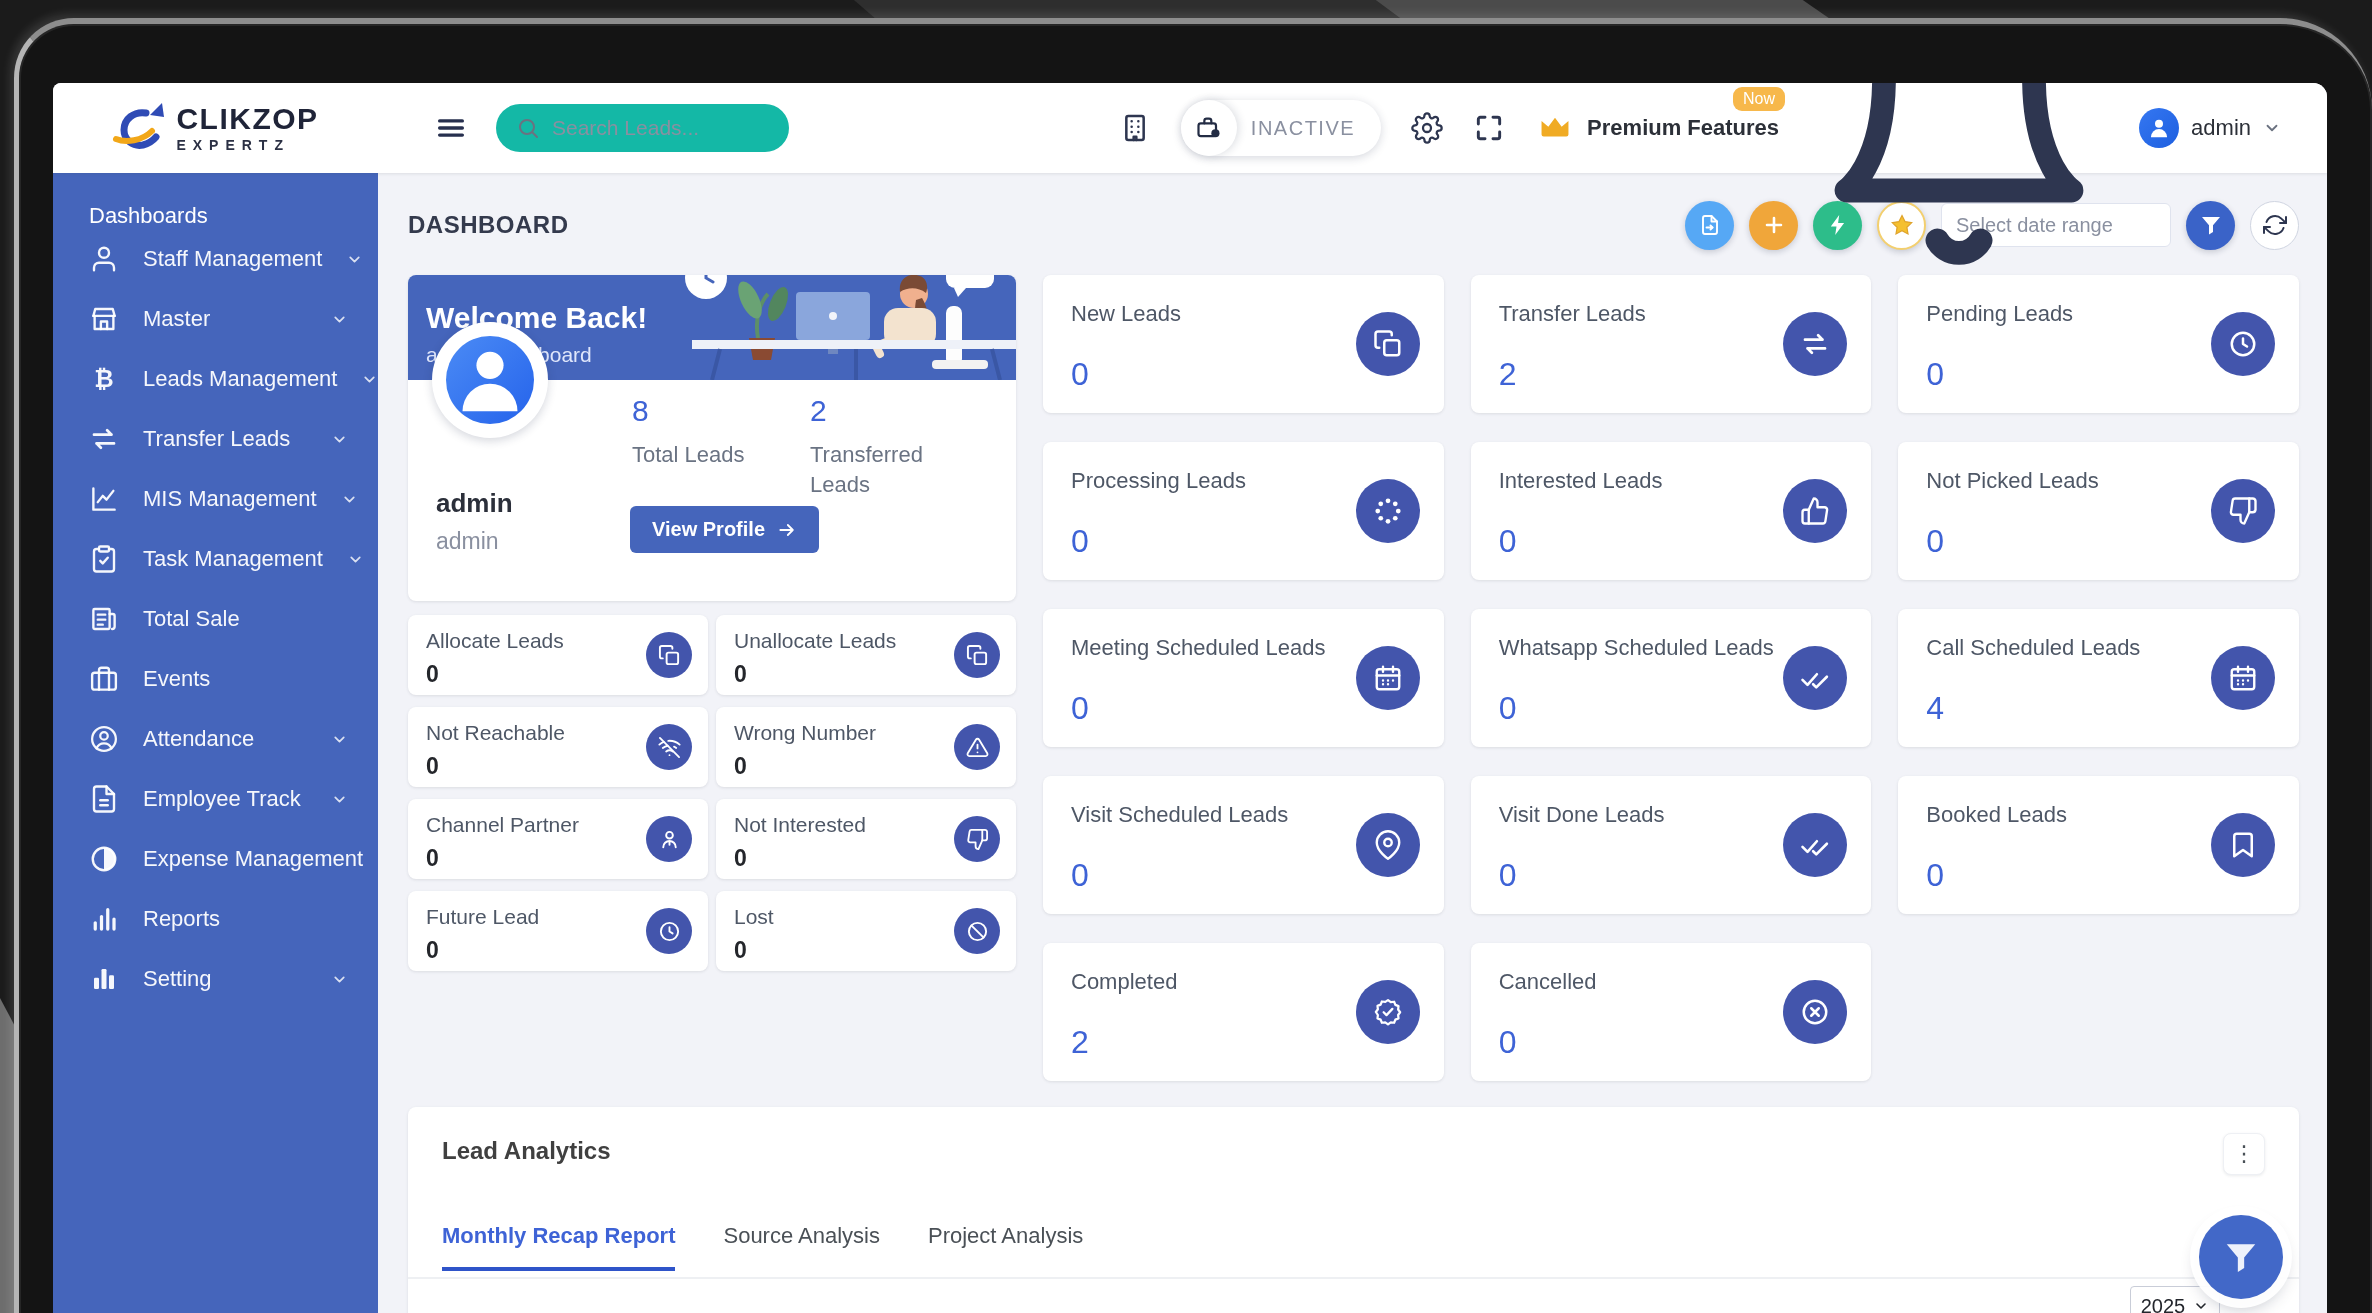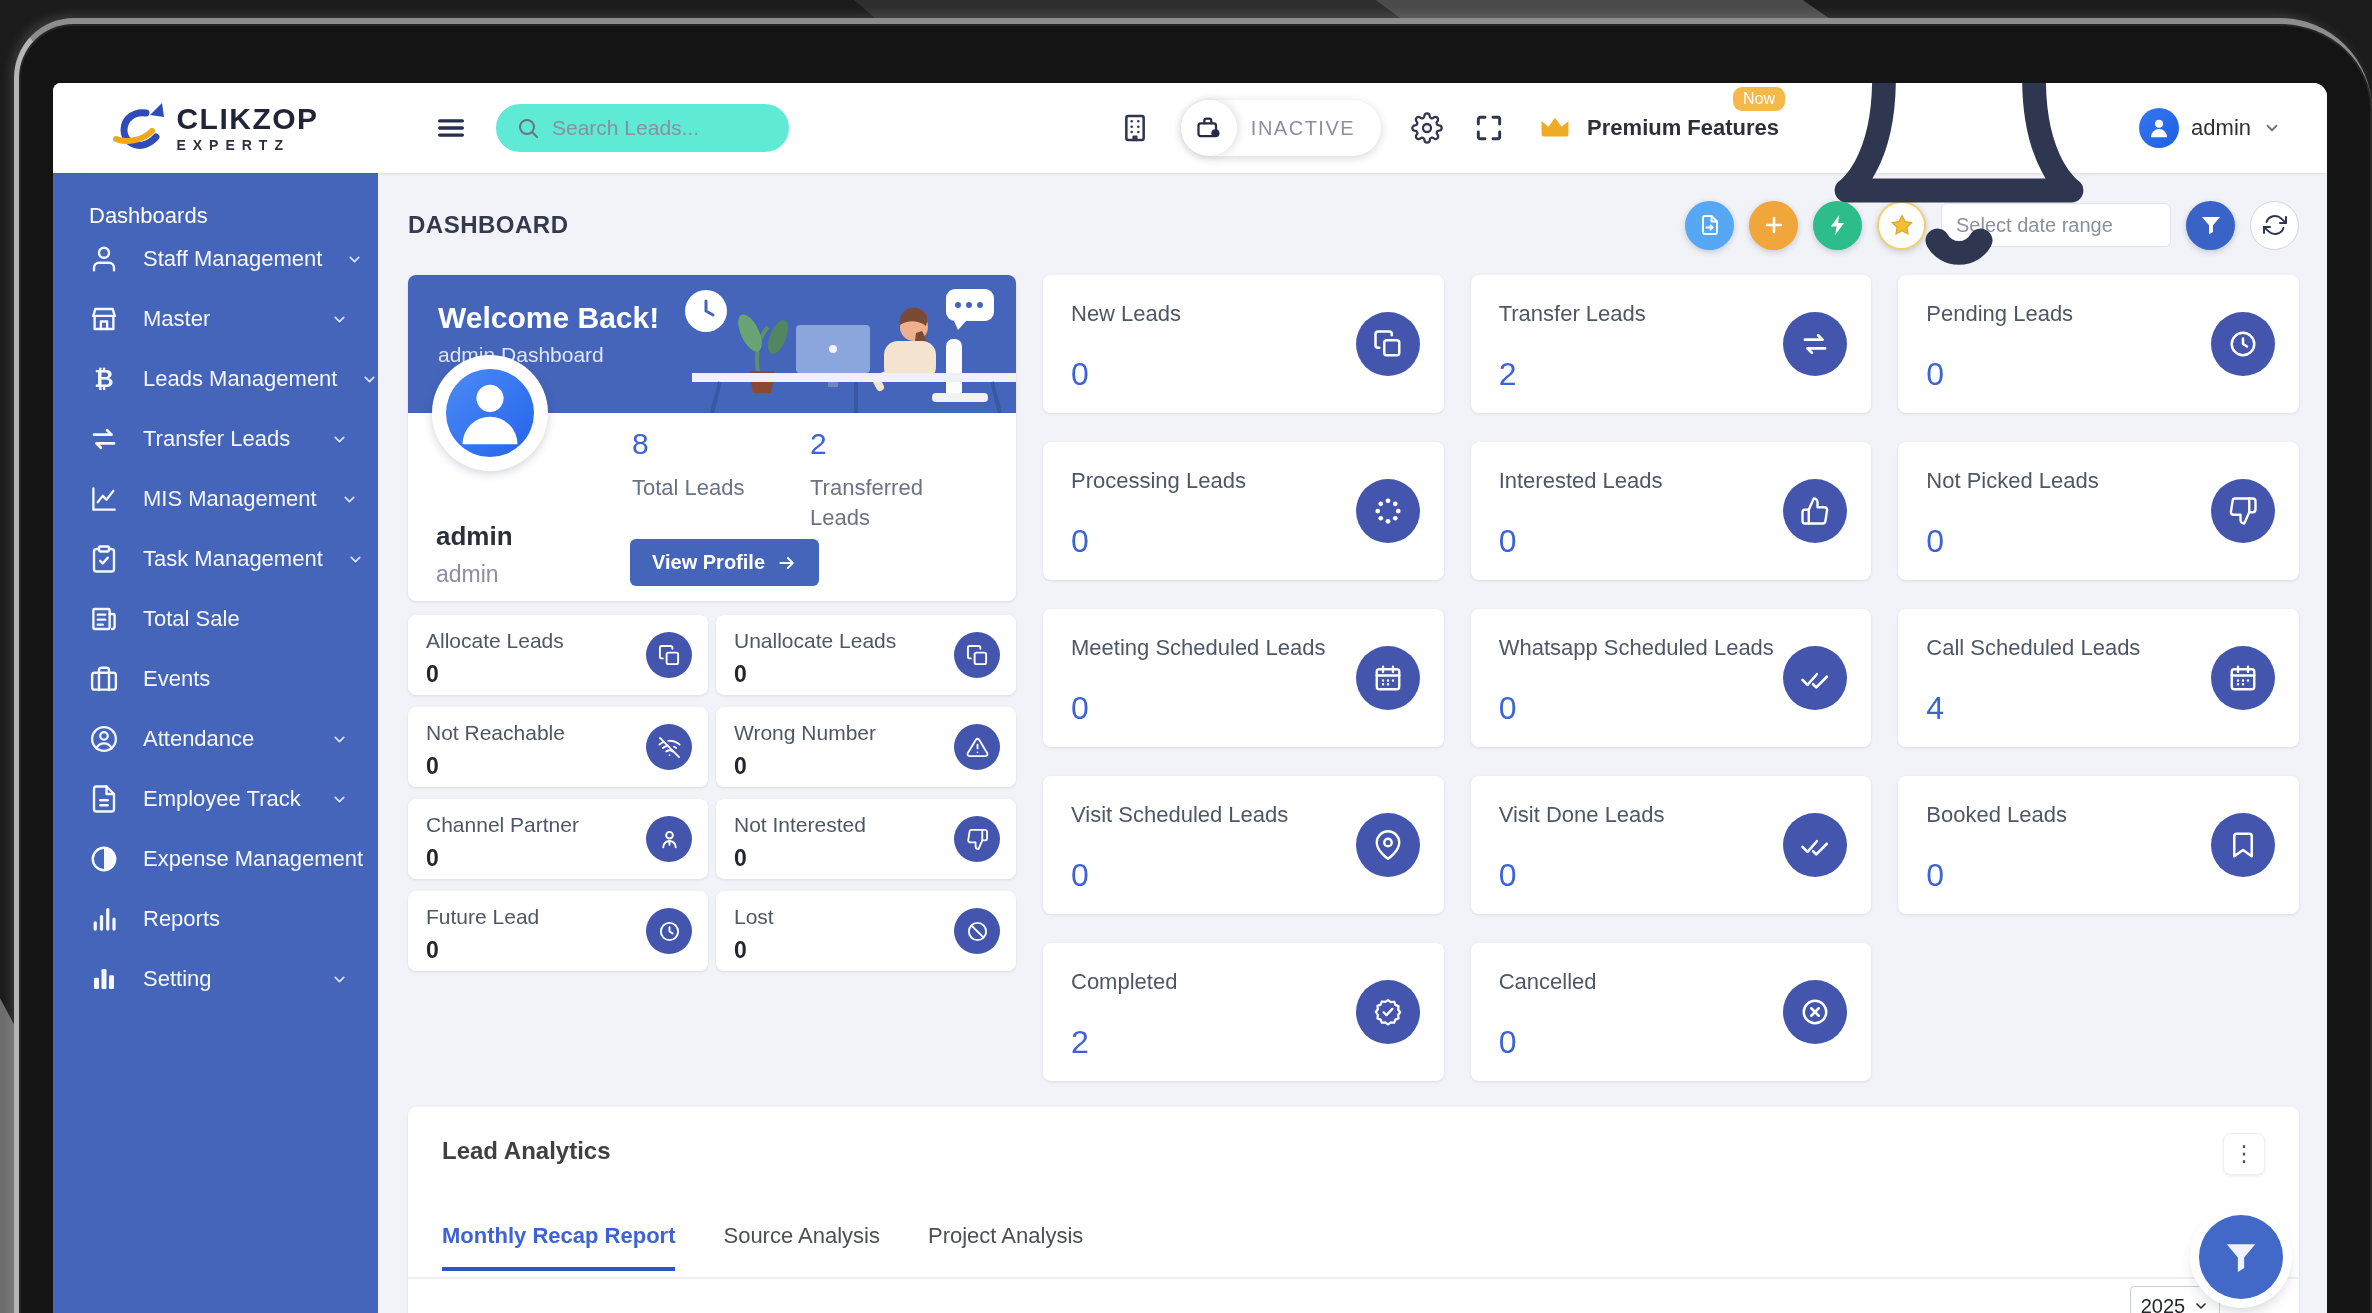--- a/index.html
+++ b/index.html
@@ -23,21 +23,21 @@
     overflow:hidden;border-radius:8px 14px 0 0;}
   
   .topbar{position:absolute;left:0;top:0;width:100%;height:90px;background:#fff;display:flex;align-items:center;
     box-shadow:0 1px 3px rgba(56,65,74,.12);z-index:5;}
   .logo-wrap{width:325px;display:flex;align-items:center;justify-content:center;gap:0;}
   .logo-text{display:flex;flex-direction:column;line-height:1;}
   .logo-brand{font-size:30px;font-weight:800;color:#1f2438;letter-spacing:1.5px;}
   .logo-sub{font-size:14px;font-weight:700;color:#2b3044;letter-spacing:7px;margin-top:4px;}
   .hamburger{margin-left:56px;width:34px;height:34px;color:#262f4e;cursor:pointer;}
   .search-pill{margin-left:28px;display:flex;align-items:center;gap:12px;width:293px;height:48px;border-radius:24px;
-    background:#5eead4;padding:0 20px;}
+    background:#14b8a6;padding:0 20px;}
   .search-pill .icn{width:24px;height:24px;color:#6b7280;flex:0 0 auto;}
   .search-pill input{border:0;outline:0;background:transparent;font-size:21px;color:#495057;width:100%;
     font-family:"Liberation Sans",sans-serif;}
   .search-pill input::placeholder{color:#8a90a0;}
   .tb-right{margin-left:auto;margin-right:46px;display:flex;align-items:center;gap:30px;}
   .tb-icn{width:32px;height:32px;color:#2e3650;cursor:pointer;}
   .status-pill{display:flex;align-items:center;height:56px;border-radius:28px;background:#fff;
     box-shadow:0 2px 10px rgba(30,40,70,.18);padding-right:26px;cursor:pointer;}
   .status-circ{width:56px;height:56px;border-radius:50%;background:#fff;box-shadow:2px 0 8px rgba(30,40,70,.15);
     display:flex;align-items:center;justify-content:center;}
@@ -80,21 +80,21 @@
   .cc-filter{background:#3a63c8;}
   .cc-refresh{background:#fff;border:1px solid #cfd4e0;color:#2e3650;box-shadow:none;}
   .date-input{width:230px;height:44px;border:1px solid #dfe3ee;border-radius:6px;background:#fff;padding:8px 14px;
     font-size:20px;color:#495057;outline:none;font-family:"Liberation Sans",sans-serif;}
   .date-input::placeholder{color:#8a90a0;}
   .content-grid{display:flex;gap:27px;margin-top:24px;}
   .left-col{width:608px;flex:0 0 auto;display:flex;flex-direction:column;}
   .card{background:#fff;border-radius:8px;box-shadow:0 1px 3px rgba(56,65,74,.12);}
   
   .welcome-card{height:326px;overflow:hidden;position:relative;margin-bottom:14px;}
-  .welcome-banner{position:relative;height:138px;background:var(--primary);padding:26px 0 0 30px;overflow:hidden;}
+  .welcome-banner{position:relative;height:105px;background:var(--primary);padding:26px 0 0 18px;overflow:hidden;}
   .welcome-title{font-size:30px;font-weight:700;color:#fff;}
   .welcome-sub{font-size:21px;color:#dfe6fb;margin-top:8px;}
   .illus{position:absolute;right:0;bottom:0;width:370px;height:138px;}
   .welcome-body{position:relative;height:188px;}
   .big-avatar{position:absolute;left:24px;top:-58px;width:116px;height:116px;border-radius:50%;background:#fff;
     box-shadow:0 3px 10px rgba(30,40,70,.18);display:flex;align-items:center;justify-content:center;}
   .big-avatar-inner{width:88px;height:88px;border-radius:50%;background:linear-gradient(135deg,#4b8bf5,#2563eb);
     display:flex;align-items:center;justify-content:center;color:#fff;}
   .big-avatar-inner svg{width:52px;height:52px;}
   .w-stat{position:absolute;top:14px;}

